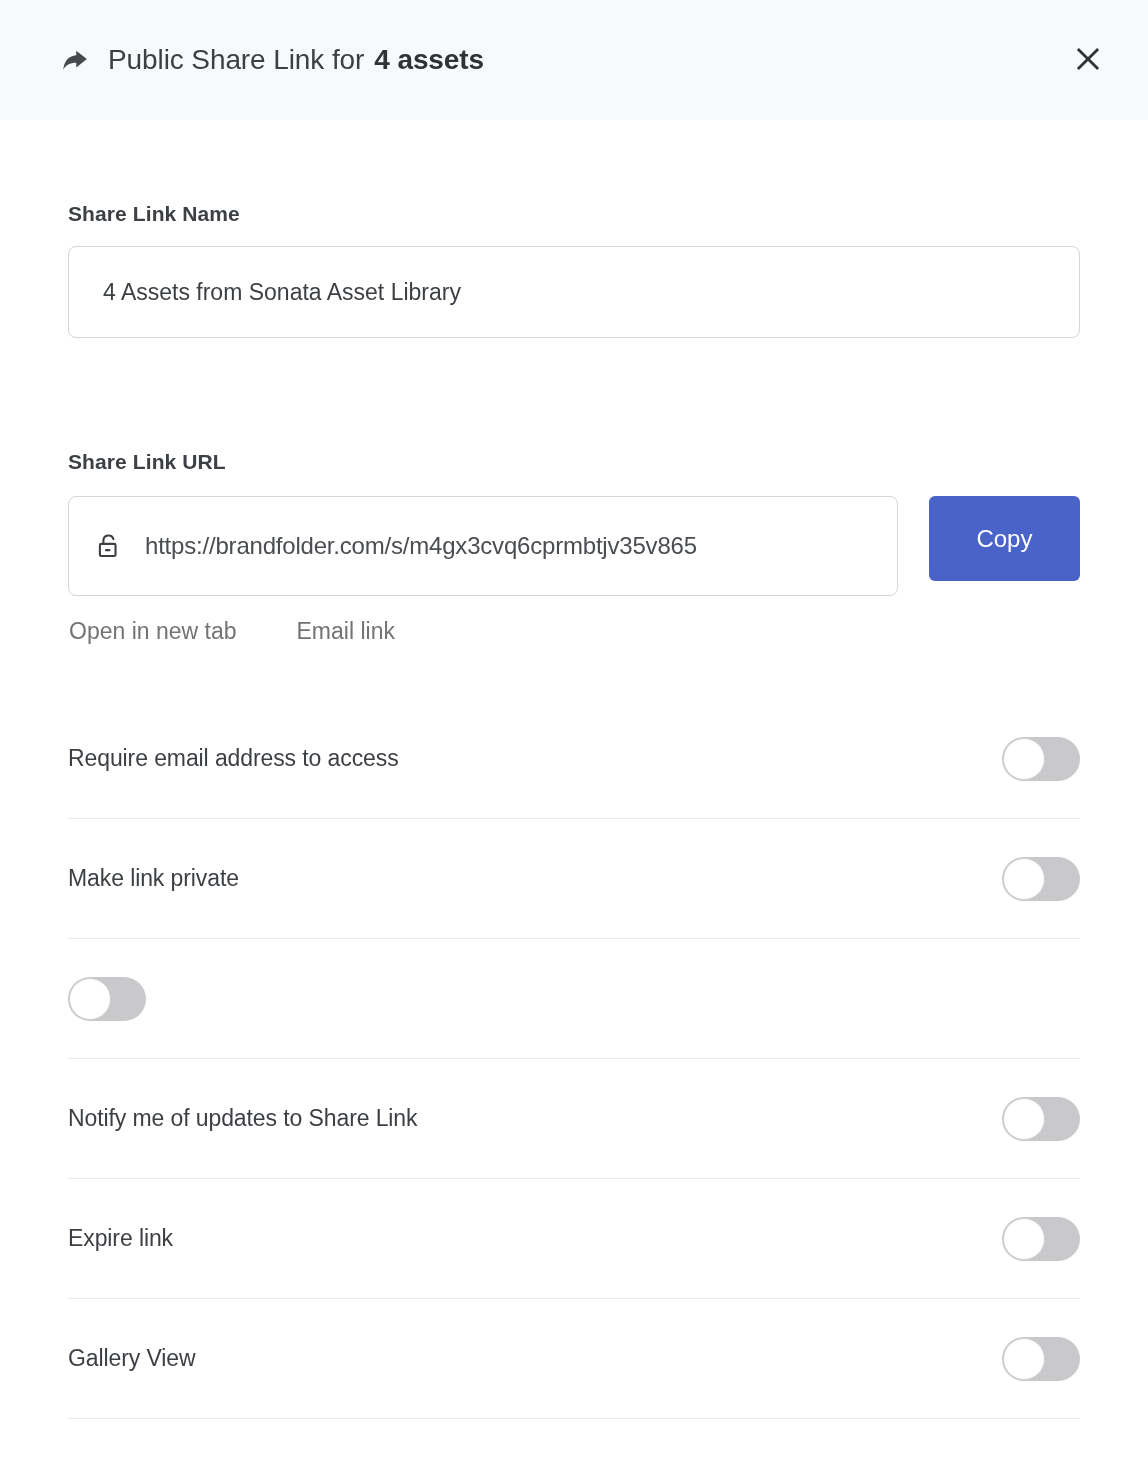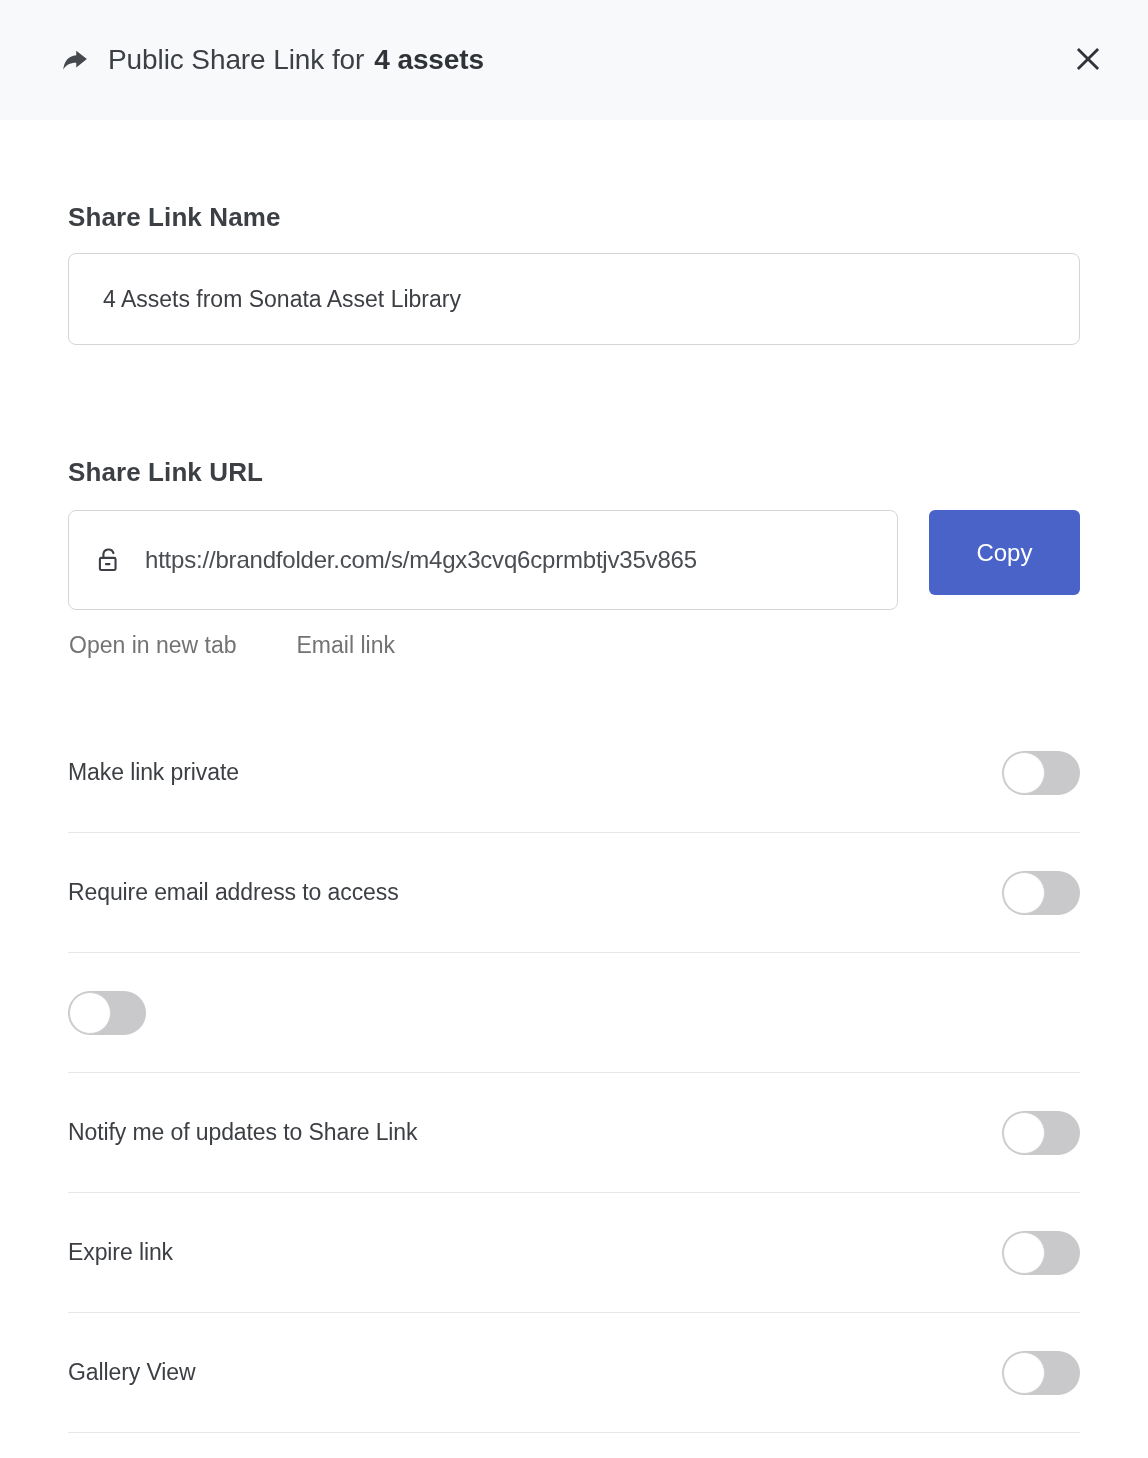--- a/index.html
+++ b/index.html
@@ -68,21 +68,21 @@
   }
 
   
   .modal-body {
     padding: 0 68px;
   }
 
   .field-block { padding-top: 0; }
 
   .field-label {
-    font-size: 26px;
+    font-size: 21px;
     font-weight: 700;
     color: #3c3f44;
     letter-spacing: 0.1px;
   }
 
   .name-label { margin-top: 82px; }
 
   .text-input {
     margin-top: 20px;
     height: 92px;
@@ -271,28 +271,28 @@
     </div>
     <div class="link-row">
       <a class="text-link" href="#">Open in new tab</a>
       <a class="text-link" href="#">Email link</a>
     </div>
   </div>
 
   <div class="toggle-list">
 
     <div class="toggle-row">
+      <span class="toggle-label">Require email address to access</span>
+      <span class="toggle" role="switch">
+        <span class="knob"></span>
+      </span>
+    </div>
+
+    <div class="toggle-row">
       <span class="toggle-label">Make link private</span>
-      <span class="toggle" role="switch">
-        <span class="knob"></span>
-      </span>
-    </div>
-
-    <div class="toggle-row">
-      <span class="toggle-label">Require email address to access</span>
       <span class="toggle" role="switch">
         <span class="knob"></span>
       </span>
     </div>
 
     <div class="toggle-row">
       <span class="toggle" role="switch">
         <span class="knob"></span>
       </span>
     </div>

